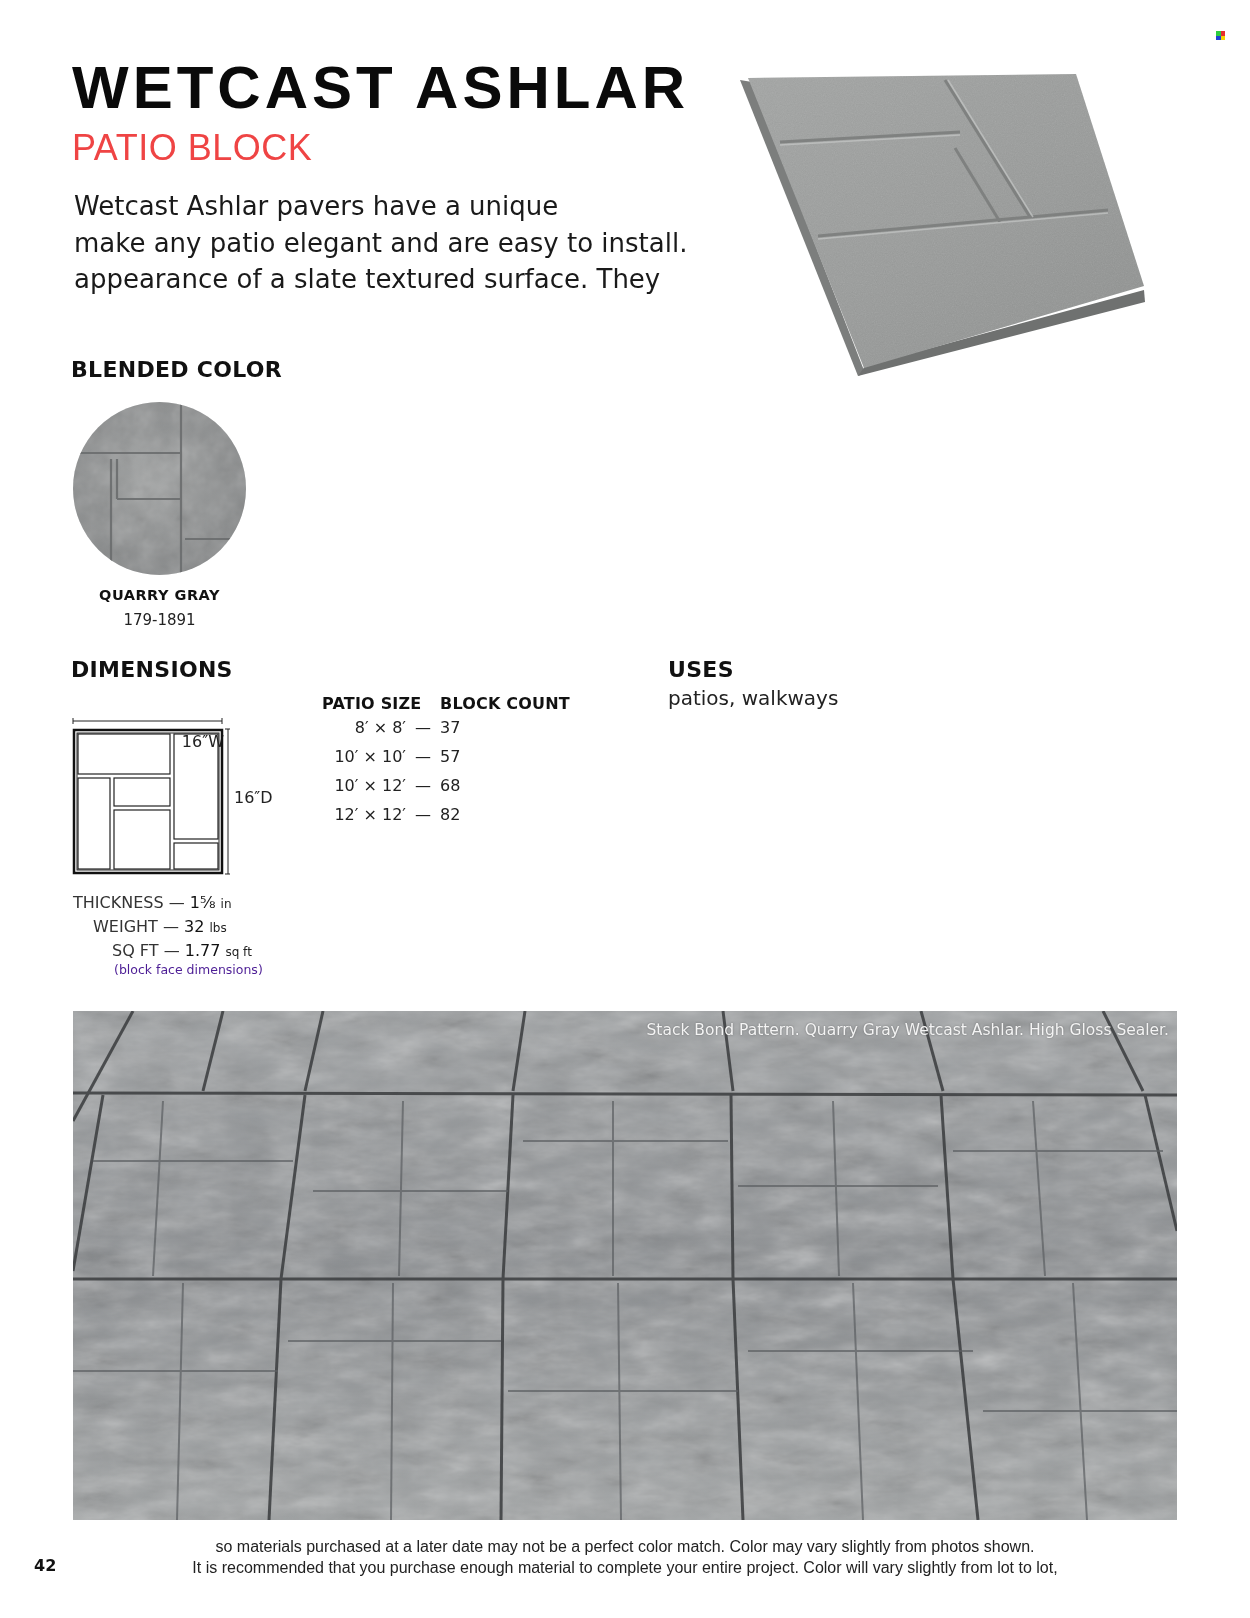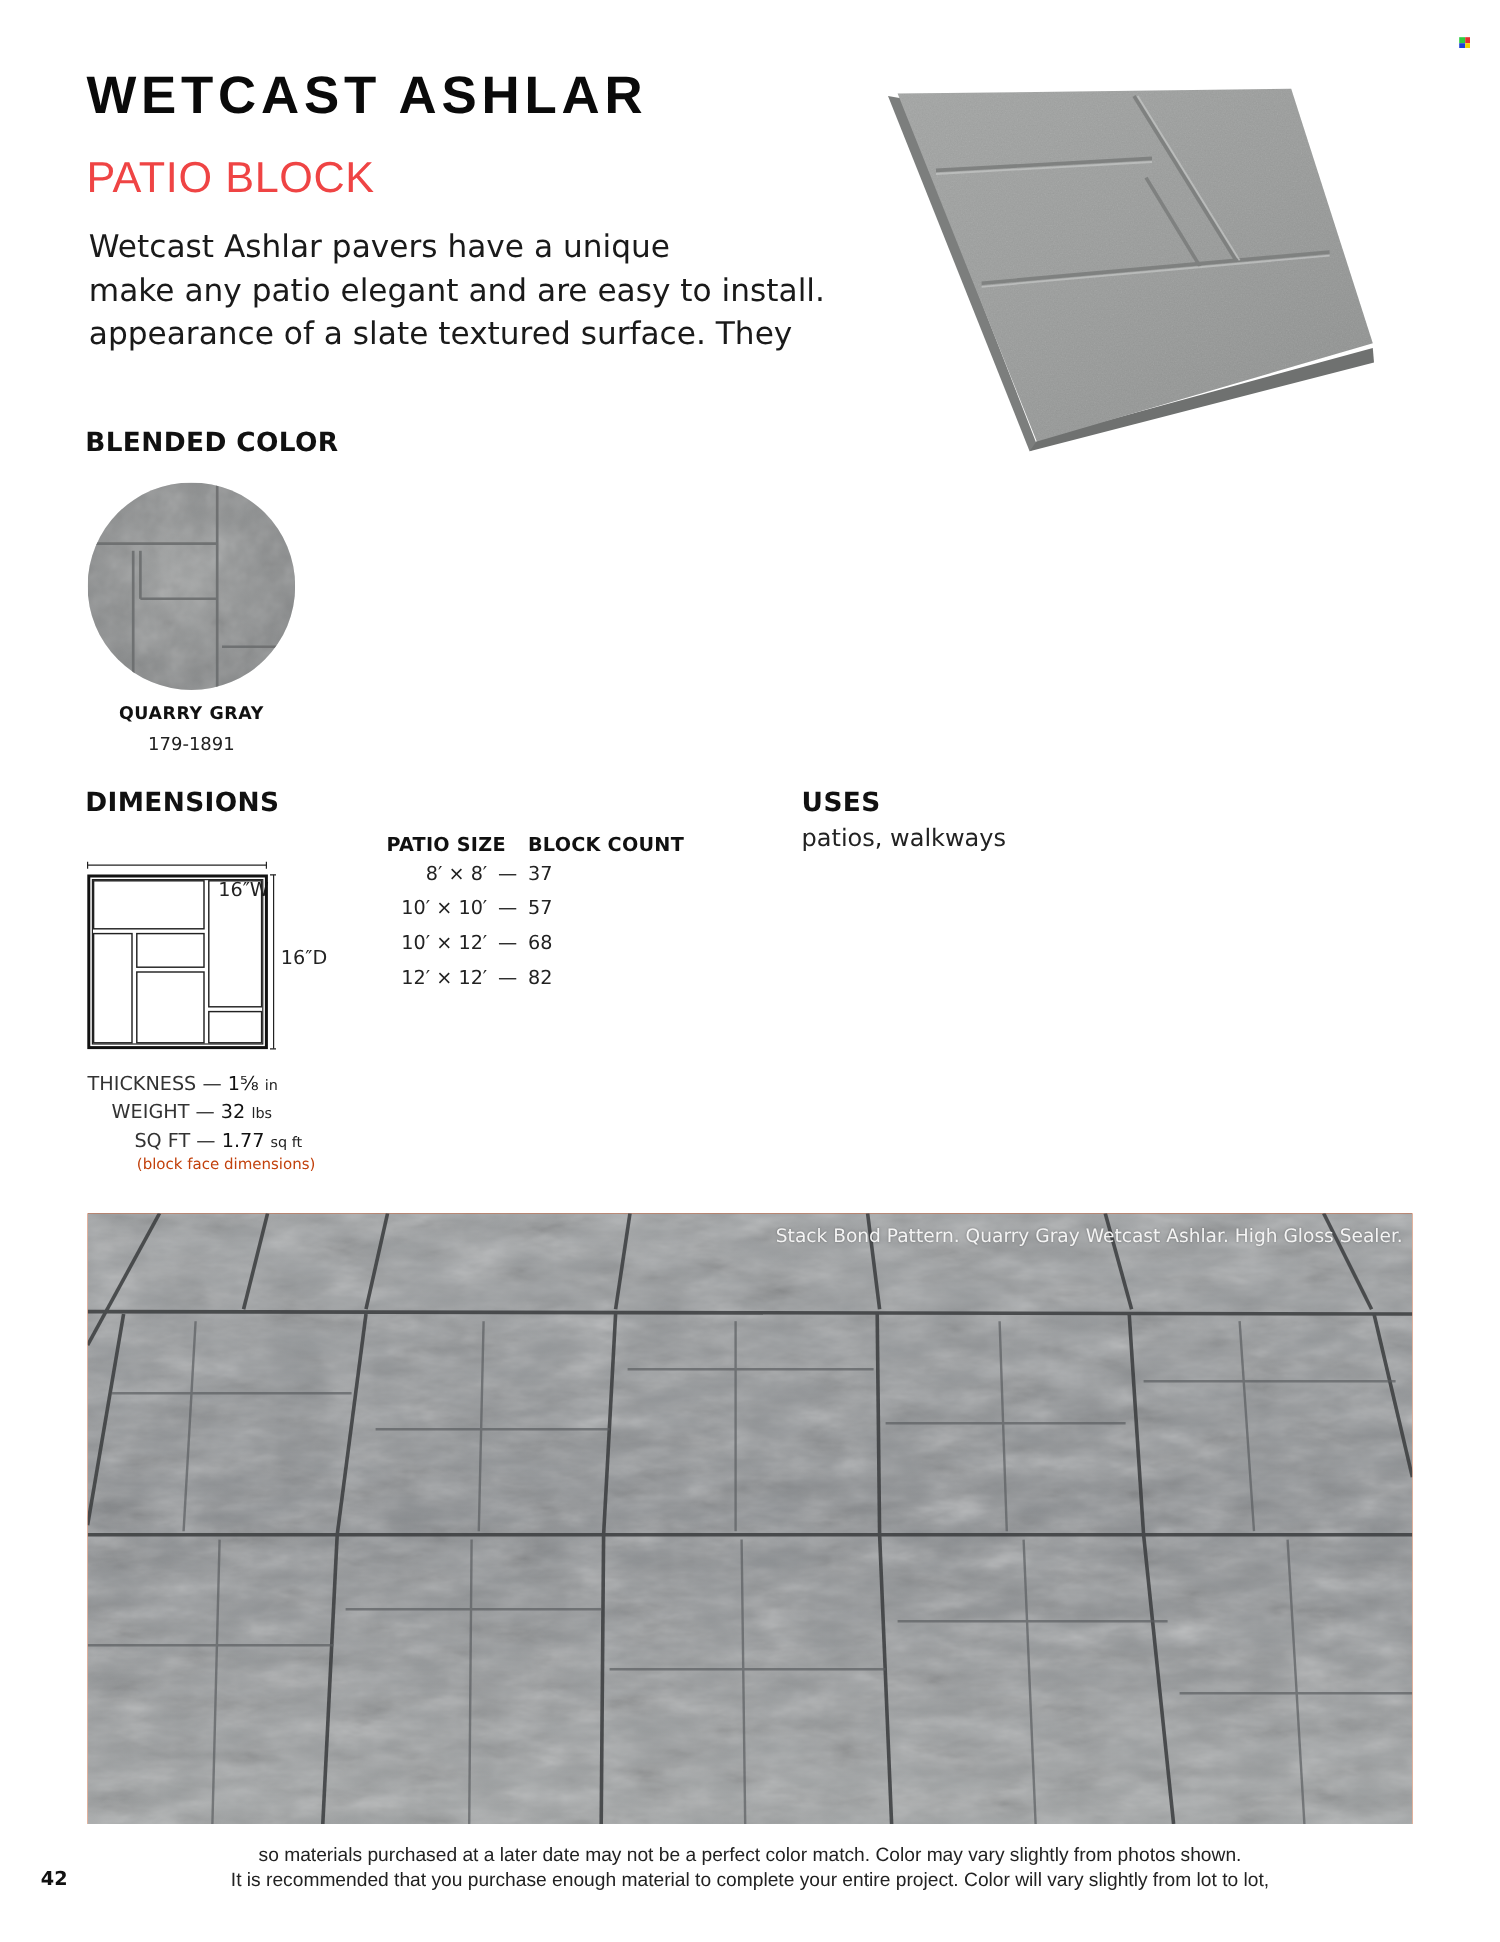--- a/index.html
+++ b/index.html
@@ -4,21 +4,21 @@
 <style>
   * { box-sizing: border-box; margin: 0; padding: 0; }
   html, body { width: 1250px; height: 1618px; background: #ffffff; overflow: hidden; }
   body { position: relative; font-family: "DejaVu Sans", sans-serif; color: #111; }
 
   .abs { position: absolute; }
 
   .logo-mark { left: 1216px; top: 31px; width: 9px; height: 9px; display: grid; grid-template-columns: 1fr 1fr; grid-template-rows: 1fr 1fr; }
   .logo-mark span { display: block; }
 
-  .title { left: 72px; top: 58px; font-family: "Liberation Sans", sans-serif; font-weight: 700; font-size: 44px; letter-spacing: 4px; color: #0a0a0a; line-height: 1; }
+  .title { left: 72px; top: 58px; font-family: "Liberation Sans", sans-serif; font-weight: 700; font-size: 60px; letter-spacing: 4px; color: #0a0a0a; line-height: 1; }
   .subtitle { left: 72px; top: 130px; font-family: "Liberation Sans", sans-serif; font-size: 36px; font-weight: 400; letter-spacing: 0.5px; color: #ef4444; line-height: 1; }
 
   .desc { left: 74px; top: 188px; width: 500px; font-family: "DejaVu Sans", sans-serif; font-size: 26px; line-height: 36.5px; color: #1a1a1a; }
   .desc span { display: block; white-space: nowrap; }
 
   .section-h { font-family: "DejaVu Sans", sans-serif; font-weight: 700; font-size: 22px; color: #111; letter-spacing: 0.3px; line-height: 1; }
 
   .swatch { left: 73px; top: 402px; width: 173px; height: 173px; border-radius: 50%; overflow: hidden; }
   .swatch-name { left: 73px; top: 587px; width: 173px; text-align: center; font-family: "DejaVu Sans", sans-serif; font-weight: 700; font-size: 14.5px; letter-spacing: 0.5px; color: #111; }
   .swatch-code { left: 73px; top: 611px; width: 173px; text-align: center; font-family: "DejaVu Sans", sans-serif; font-size: 15px; color: #222; }
@@ -30,21 +30,21 @@
   .spec .val { color: #111; font-size: 16px; }
   .spec .unit { font-size: 12px; color: #222; }
 
   .table-head { font-weight: 700; font-size: 16px; color: #111; letter-spacing: 0.2px; }
   .trow { font-size: 16px; color: #222; white-space: nowrap; }
   .trow .size { display: inline-block; width: 92px; text-align: right; }
   .trow .dash { display: inline-block; width: 34px; text-align: center; }
 
   .uses-text { left: 668px; top: 686px; font-size: 20px; color: #222; }
 
-  .photo { left: 73px; top: 1011px; width: 1104px; height: 509px; overflow: hidden; background: #c2410c; }
+  .photo { left: 73px; top: 1011px; width: 1104px; height: 509px; overflow: hidden; background: #3b82f6; }
   .caption { right: 8px; top: 10px; color: #f4f4f4; font-size: 15.5px; text-shadow: 0 0 2px rgba(0,0,0,0.35); white-space: nowrap; }
 
   .page-num { left: 34px; top: 1556px; font-weight: 700; font-size: 16px; color: #111; }
   .footer { left: 150px; top: 1536px; width: 950px; text-align: center; font-family: "Liberation Sans", sans-serif; font-size: 16px; line-height: 21px; color: #222; }
   .footer span { display: block; }
 </style>
 </head>
 <body>
 
 <div class="abs logo-mark">
@@ -172,21 +172,21 @@
   <span>—</span>
   <span class="val">32</span>
   <span class="unit">lbs</span>
 </div>
 <div class="abs spec" style="left:112px; top:941px;">
   <span>SQ FT</span>
   <span>—</span>
   <span class="val">1.77</span>
   <span class="unit">sq ft</span>
 </div>
-<div class="abs" style="left:114px; top:962px; font-size:12.5px; color:#c2410c;">(block face dimensions)</div>
+<div class="abs" style="left:114px; top:962px; font-size:12.5px; color:#4c1d95;">(block face dimensions)</div>
 
 <div class="abs table-head" style="left:322px; top:694px;">PATIO SIZE</div>
 <div class="abs table-head" style="left:440px; top:694px;">BLOCK COUNT</div>
 
 <div class="abs trow" style="left:314px; top:718px;">
   <span class="size">8′ × 8′</span><span class="dash">—</span><span>37</span>
 </div>
 <div class="abs trow" style="left:314px; top:747px;">
   <span class="size">10′ × 10′</span><span class="dash">—</span><span>57</span>
 </div>

